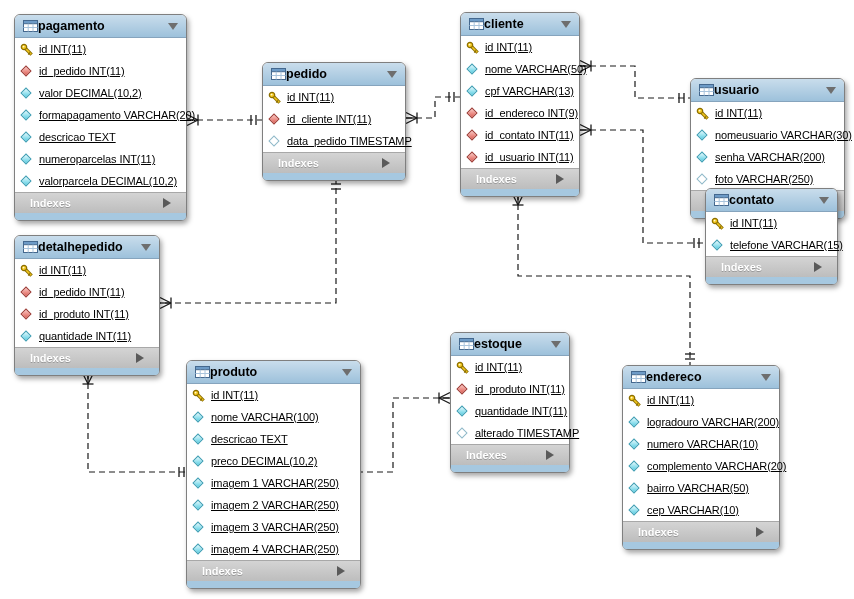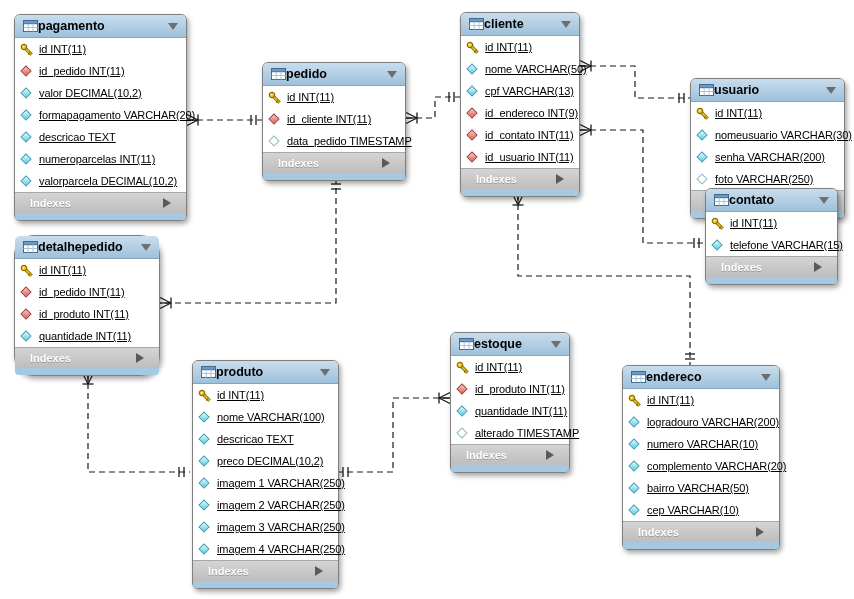--- a/index.html
+++ b/index.html
@@ -329,21 +329,21 @@
         <div class="t-row">
           <span class="ic ic-diamond ic-col"></span>
           <span class="t-label">telefone VARCHAR(15)</span>
         </div>
         <div class="t-indexes">
           <span class="t-indexes-label">Indexes</span>
           <span class="t-expand"></span>
         </div>
         <div class="t-footer"></div>
       </div>
-      <div class="table" style="left: 14px; top: 235px; width: 146px; border-radius: 20px;">
+      <div class="table" style="left: 14px; top: 235px; width: 146px;">
         <div class="t-header">
           <span class="ic t-icon">
             <svg width="15" height="12" viewBox="0 0 15 12">
               <rect x="0.5" y="0.5" width="14" height="11" fill="#ffffff" stroke="#44688e"></rect>
               <rect x="0.5" y="0.5" width="14" height="3.2" fill="#6d9bc7" stroke="#44688e"></rect>
               <line x1="5.2" y1="3.7" x2="5.2" y2="11.5" stroke="#a9c4dc"></line>
               <line x1="10" y1="3.7" x2="10" y2="11.5" stroke="#a9c4dc"></line>
               <line x1="0.5" y1="7.5" x2="14.5" y2="7.5" stroke="#a9c4dc"></line>
             </svg>
           </span>
@@ -373,21 +373,21 @@
         <div class="t-row">
           <span class="ic ic-diamond ic-col"></span>
           <span class="t-label">quantidade INT(11)</span>
         </div>
         <div class="t-indexes">
           <span class="t-indexes-label">Indexes</span>
           <span class="t-expand"></span>
         </div>
         <div class="t-footer"></div>
       </div>
-      <div class="table" style="left: 192px; top: 360px; width: 147px;">
+      <div class="table" style="left: 186px; top: 360px; width: 175px;">
         <div class="t-header">
           <span class="ic t-icon">
             <svg width="15" height="12" viewBox="0 0 15 12">
               <rect x="0.5" y="0.5" width="14" height="11" fill="#ffffff" stroke="#44688e"></rect>
               <rect x="0.5" y="0.5" width="14" height="3.2" fill="#6d9bc7" stroke="#44688e"></rect>
               <line x1="5.2" y1="3.7" x2="5.2" y2="11.5" stroke="#a9c4dc"></line>
               <line x1="10" y1="3.7" x2="10" y2="11.5" stroke="#a9c4dc"></line>
               <line x1="0.5" y1="7.5" x2="14.5" y2="7.5" stroke="#a9c4dc"></line>
             </svg>
           </span>

